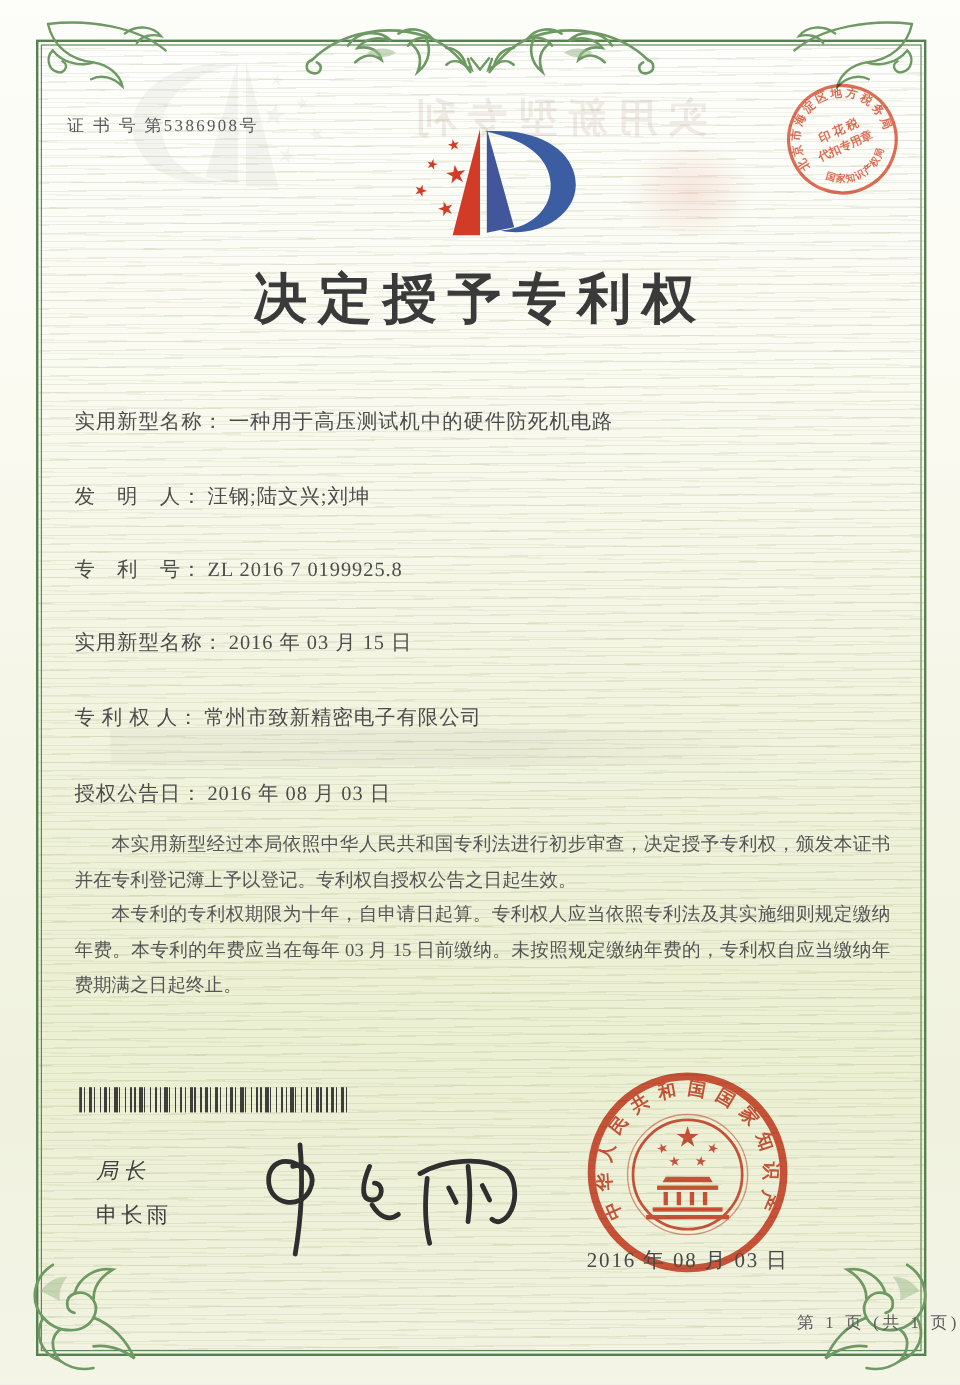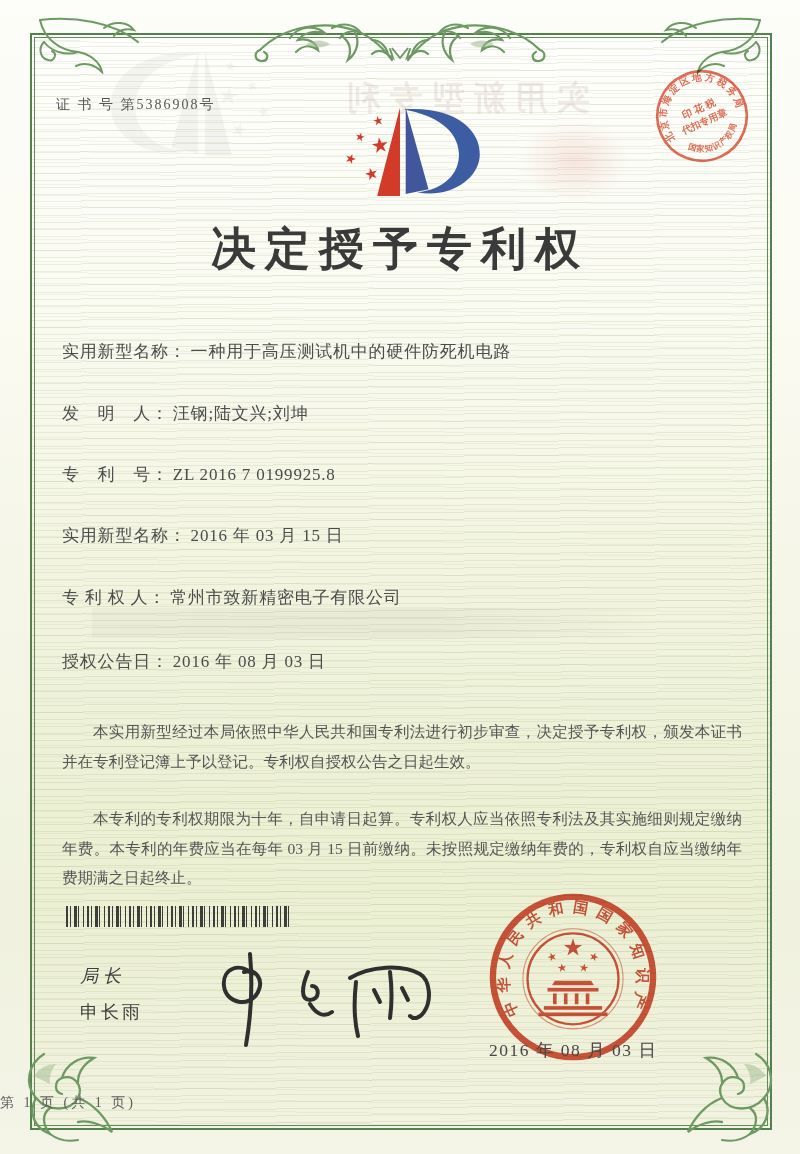--- a/index.html
+++ b/index.html
@@ -35,37 +35,37 @@
     background:linear-gradient(90deg, rgba(110,110,110,0.05), rgba(110,110,110,0.07) 60%, rgba(110,110,110,0) 100%); }
   .cert-no{ position:absolute; left:56px; top:96px; font-size:14px; letter-spacing:2px; color:#565656; }
   .logo{ position:absolute; left:286px; top:99px; width:228px; height:116px; }
   .title{
     position:absolute; left:0; top:219px; width:100%; text-align:center;
     font-size:45px; font-weight:600; letter-spacing:9px; color:#3a3a3a;
   }
   .field{ position:absolute; left:62px; width:690px; font-size:17px; color:#4c4c4c; letter-spacing:0.8px; white-space:nowrap; }
   .field .flabel{ margin-right:4px; }
   .body-text{ position:absolute; left:62px; top:689px; width:680px; font-size:15.5px; line-height:29.5px; color:#555; text-align:justify; }
-  .body-text p{ text-indent:2em;margin-top:28px; }
+  .body-text p{ text-indent:2em; }
   .barcode{
     position:absolute; left:66px; top:906px; width:226px; height:21px; opacity:.88;
     background:repeating-linear-gradient(90deg,
       #262626 0 2px, transparent 2px 4px,
       #262626 4px 5px, transparent 5px 8px,
       #262626 8px 11px, transparent 11px 12px,
       #262626 12px 13px, transparent 13px 17px,
       #262626 17px 18px, transparent 18px 21px);
   }
   .director-title{ position:absolute; left:80px; top:964px; font-size:18px; letter-spacing:5px; color:#3f3f3f;font-style:italic; }
   .director-name{ position:absolute; left:80px; top:1000px; font-size:18px; letter-spacing:3px; color:#3f3f3f; }
   .signature{ position:absolute; left:204px; top:948px; width:234px; height:100px; }
   .seal{ position:absolute; left:482px; top:886px; width:182px; height:182px; opacity:.93; mix-blend-mode:multiply; }
   .seal-date{ position:absolute; left:489px; top:1038px; font-size:17.5px; letter-spacing:1.5px; color:#474747; z-index:5; }
   .tax-stamp{ position:absolute; left:648px; top:62px; width:108px; height:108px; transform:rotate(-24deg); opacity:.88; mix-blend-mode:multiply; }
-  .footer{ position:absolute; left:0; top:1094px; width:100%; text-align:left; font-size:14px; letter-spacing:3px; color:#5c5c5c; }
+  .footer{ position:absolute; left:0; top:1094px; width:100%; text-align:right; font-size:14px; letter-spacing:3px; color:#5c5c5c; }
   .orn{ position:absolute; }
   svg text{ font-family:"Liberation Serif","DejaVu Serif",serif; }
 </style>
 </head>
 <body>
 
 <svg width="0" height="0" style="position:absolute" aria-hidden="true">
   <defs>
     <path id="star" d="M0,-10 L2.23,-3.07 L9.51,-3.09 L3.61,1.17 L5.88,8.09 L0,3.8 L-5.88,8.09 L-3.61,1.17 L-9.51,-3.09 L-2.23,-3.07 Z"></path>
     <g id="logo-full">

